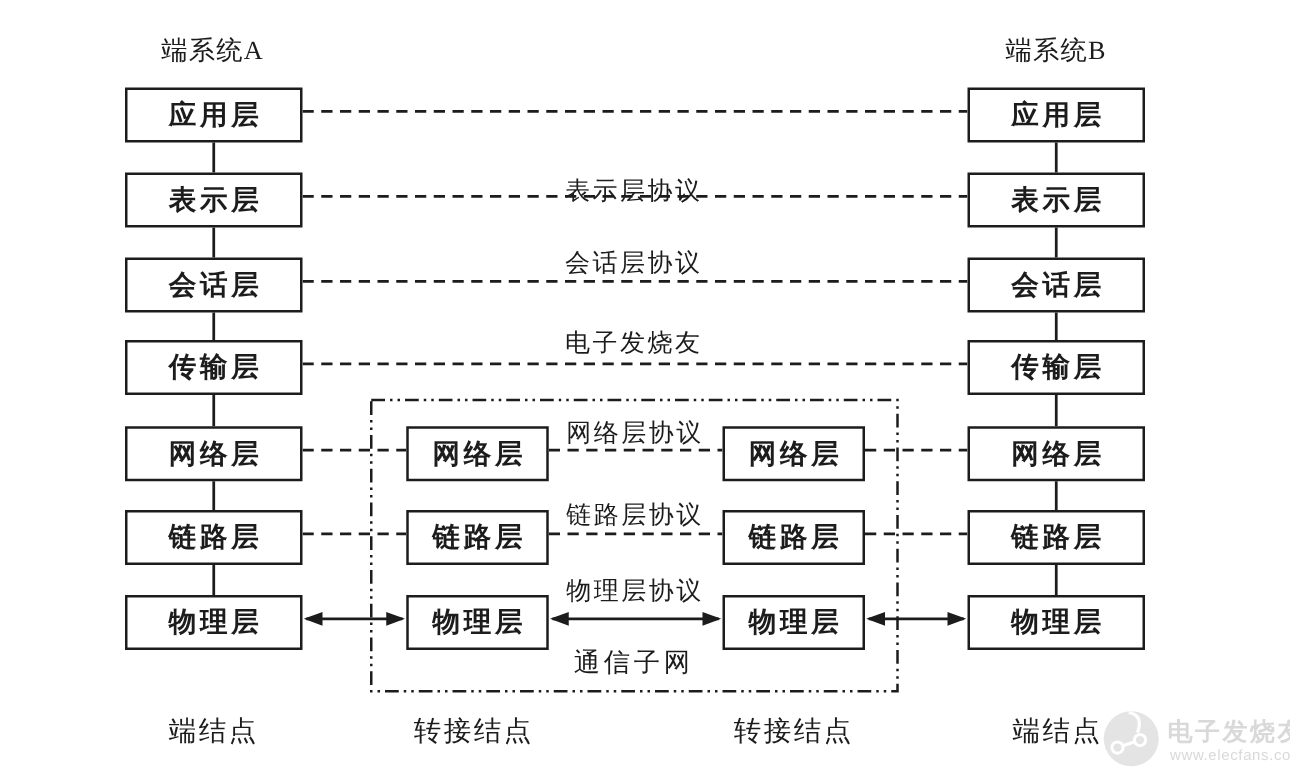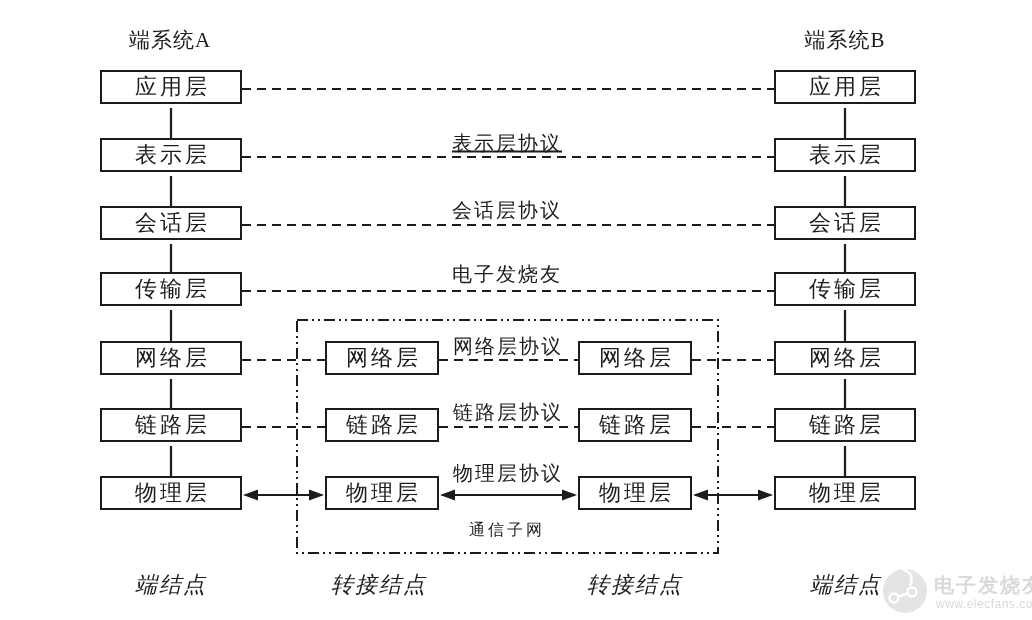--- a/index.html
+++ b/index.html
@@ -20,44 +20,45 @@
     overflow: hidden;
   }
   .lines-svg {
     position: absolute;
     left: 0; top: 0;
     width: 1032px; height: 620px;
     color: var(--line);
   }
   .layer-box {
     position: absolute;
-    height: 34px;
+    height: 44px;
     border: 2px solid var(--line);
     background: var(--box_bg);
     display: flex;
     align-items: center;
     justify-content: center;
     font-size: 22px;
     letter-spacing: 3px;
     text-indent: 3px;
     white-space: nowrap;
     z-index: 2;
+    font-weight: bold;
   }
   .lbl {
     position: absolute;
     transform: translate(-50%, -50%);
     white-space: nowrap;
     z-index: 3;
     color: var(--line);
     text-align: center;
   }
   .sys-title { font-size: 21px; letter-spacing: 1px; }
   .proto-lbl { font-size: 20px; letter-spacing: 2px; }
-  .subnet-lbl { font-size: 16px; letter-spacing: 3px; }
-  .node-lbl { font-size: 22px; letter-spacing: 2px; font-style: italic; }
+  .subnet-lbl { font-size: 21px; letter-spacing: 3px; }
+  .node-lbl { font-size: 22px; letter-spacing: 2px; }
   .watermark {
     position: absolute;
     left: 878px; top: 560px;
     width: 154px; height: 58px;
     z-index: 4;
     color: var(--watermark);
   }
   .wm-logo { position: absolute; left: 0; top: 2px; }
   .wm-brand {
     position: absolute; left: 56px; top: 12px;
@@ -145,21 +146,21 @@
   <div class="layer-box" style="left:774px; top:476px; width:142px;">物理层</div>
 
   <div class="layer-box" style="left:325px; top:341px; width:114px;">网络层</div>
   <div class="layer-box" style="left:325px; top:408px; width:114px;">链路层</div>
   <div class="layer-box" style="left:325px; top:476px; width:114px;">物理层</div>
 
   <div class="layer-box" style="left:578px; top:341px; width:114px;">网络层</div>
   <div class="layer-box" style="left:578px; top:408px; width:114px;">链路层</div>
   <div class="layer-box" style="left:578px; top:476px; width:114px;">物理层</div>
 
-  <div class="lbl proto-lbl" style="left:507px; top:143px;text-decoration:underline;">表示层协议</div>
+  <div class="lbl proto-lbl" style="left:507px; top:153px;">表示层协议</div>
   <div class="lbl proto-lbl" style="left:507px; top:210px;">会话层协议</div>
   <div class="lbl proto-lbl" style="left:507px; top:274px;">电子发烧友</div>
   <div class="lbl proto-lbl" style="left:508px; top:346px;">网络层协议</div>
   <div class="lbl proto-lbl" style="left:508px; top:473px;">物理层协议</div>
   <div class="lbl proto-lbl" style="left:508px; top:412px;">链路层协议</div>
 
   <div class="lbl subnet-lbl" style="left:507px; top:530px;">通信子网</div>
 
   <div class="lbl node-lbl" style="left:171px; top:585px;">端结点</div>
   <div class="lbl node-lbl" style="left:379px; top:585px;">转接结点</div>

